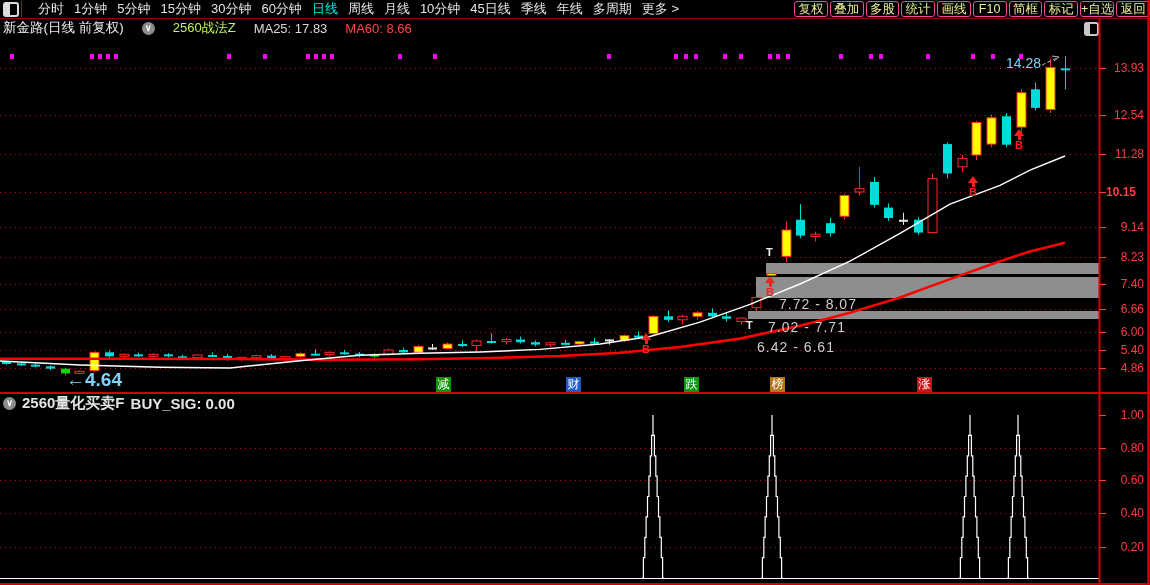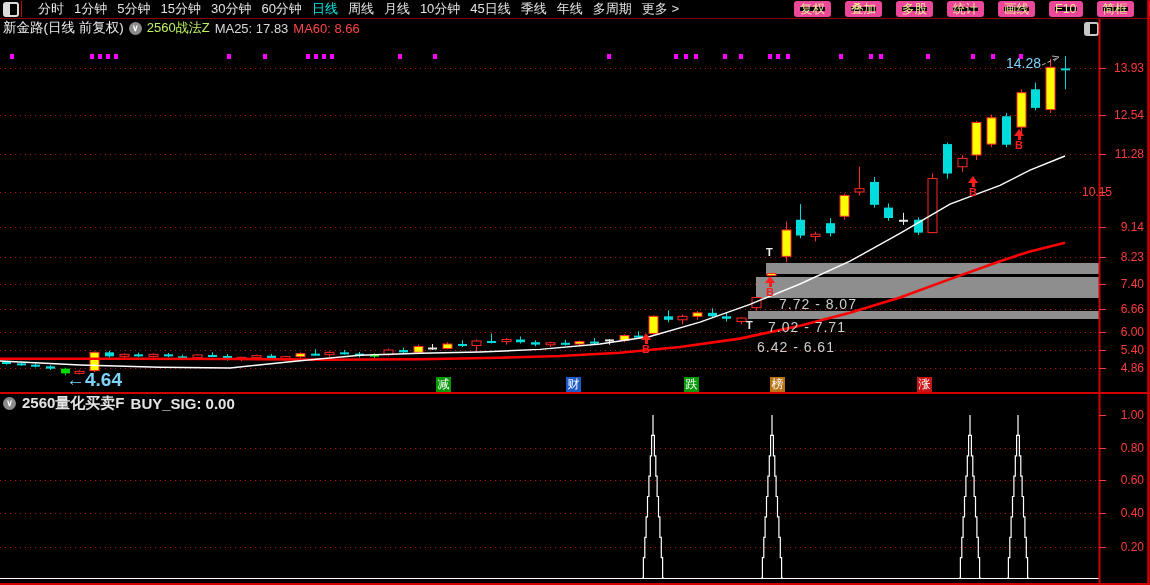--- a/index.html
+++ b/index.html
@@ -8,24 +8,24 @@
   .abs{position:absolute;}
   
   #toolbar{left:0;top:0;width:1150px;height:18px;border-bottom:1px solid #8c0000;}
   #win-icon{left:3px;top:2px;width:12px;height:11px;border:2px solid #dcdcdc;border-radius:3px;background:#000;}
   #win-icon .half{position:absolute;left:0;top:0;width:5px;height:11px;background:#dcdcdc;}
   #tb-sep{left:21px;top:1px;width:0;height:16px;border-left:1px solid #c80000;}
   #periods{left:27px;top:0;height:18px;display:flex;align-items:center;gap:0;margin-left:6px;}
   .pitem{color:#e4e4e4;font-size:13px;padding:0 5px;white-space:nowrap;cursor:default;}
   .pitem.active{color:#00e6e6;}
   #rbuttons{left:792px;top:0;width:358px;height:18px;display:flex;}
-  .rbtn{flex:1;margin:1px 12px 1px 2px;border:6px solid #ec4899;border-radius:3px;color:#f0ec96;
+  .rbtn{flex:1;margin:1px 0 1px 2px;border:1px solid #ec4899;border-radius:3px;color:#f0ec96;
         font-size:12.5px;display:flex;align-items:center;justify-content:center;white-space:nowrap;}
   
-  #titlerow{left:3px;top:20px;height:16px;display:flex;align-items:center;gap:5px;}
+  #titlerow{left:3px;top:20px;height:16px;display:flex;align-items:center;gap:18px;}
   .t-stock{color:#ececec;font-size:13.5px;}
   .t-ind{color:#bef264;font-size:13px;}
   .t-ma25{color:#d8d8d8;font-size:13px;}
   .t-ma60{color:#ff4646;font-size:13px;}
   .circ-icon{width:13px;height:13px;border-radius:50%;background:#8c8c8c;color:#fff;font-size:9px;
              line-height:12px;text-align:center;font-weight:bold;}
   #quoterow{left:3px;top:37px;height:15px;display:flex;align-items:center;gap:8px;font-size:13px;white-space:nowrap;}
   .qw{color:#dcdcdc}.qg{color:#00dc46}.qr{color:#ff3c3c}.qy{color:#e8e800}.qd{color:#c8c8c8}
   #tr-icon{left:1084px;top:22px;width:11px;height:10px;border:2px solid #c8c8c8;border-radius:3px;background:#000;}
   #tr-icon .half{position:absolute;left:0;top:0;width:4px;height:10px;background:#c8c8c8;}
@@ -295,21 +295,21 @@
       <line x1="1099" y1="513.5" x2="1106" y2="513.5" stroke="#ff3c3c" stroke-width="1"></line>
       <line x1="1099" y1="547.5" x2="1106" y2="547.5" stroke="#ff3c3c" stroke-width="1"></line>
       <line x1="1042" y1="65" x2="1057" y2="58" stroke="#b4b4b4" stroke-width="1" stroke-dasharray="4 2"></line>
       <polyline points="1052,56 1059,57 1054,61" fill="none" stroke="#b4b4b4" stroke-width="1"></polyline>
     </svg>
 
   <div id="overlay">
       <div class="tick-label" style="left: 1100px; top: 61px;">13.93</div>
       <div class="tick-label" style="left: 1100px; top: 108px;">12.54</div>
       <div class="tick-label" style="left: 1100px; top: 147px;">11.28</div>
-      <div class="tick-label" style="left: 1068px; top: 185px;">10.15</div>
+      <div class="tick-label" style="left: 1092px; top: 185px; font-weight: bold;">10.15</div>
       <div class="tick-label" style="left: 1100px; top: 220px;">9.14</div>
       <div class="tick-label" style="left: 1100px; top: 250px;">8.23</div>
       <div class="tick-label" style="left: 1100px; top: 277px;">7.40</div>
       <div class="tick-label" style="left: 1100px; top: 302px;">6.66</div>
       <div class="tick-label" style="left: 1100px; top: 325px;">6.00</div>
       <div class="tick-label" style="left: 1100px; top: 343px;">5.40</div>
       <div class="tick-label" style="left: 1100px; top: 361px;">4.86</div>
       <div class="tick-label" style="left: 1100px; top: 408px;">1.00</div>
       <div class="tick-label" style="left: 1100px; top: 441px;">0.80</div>
       <div class="tick-label" style="left: 1100px; top: 473px;">0.60</div>

